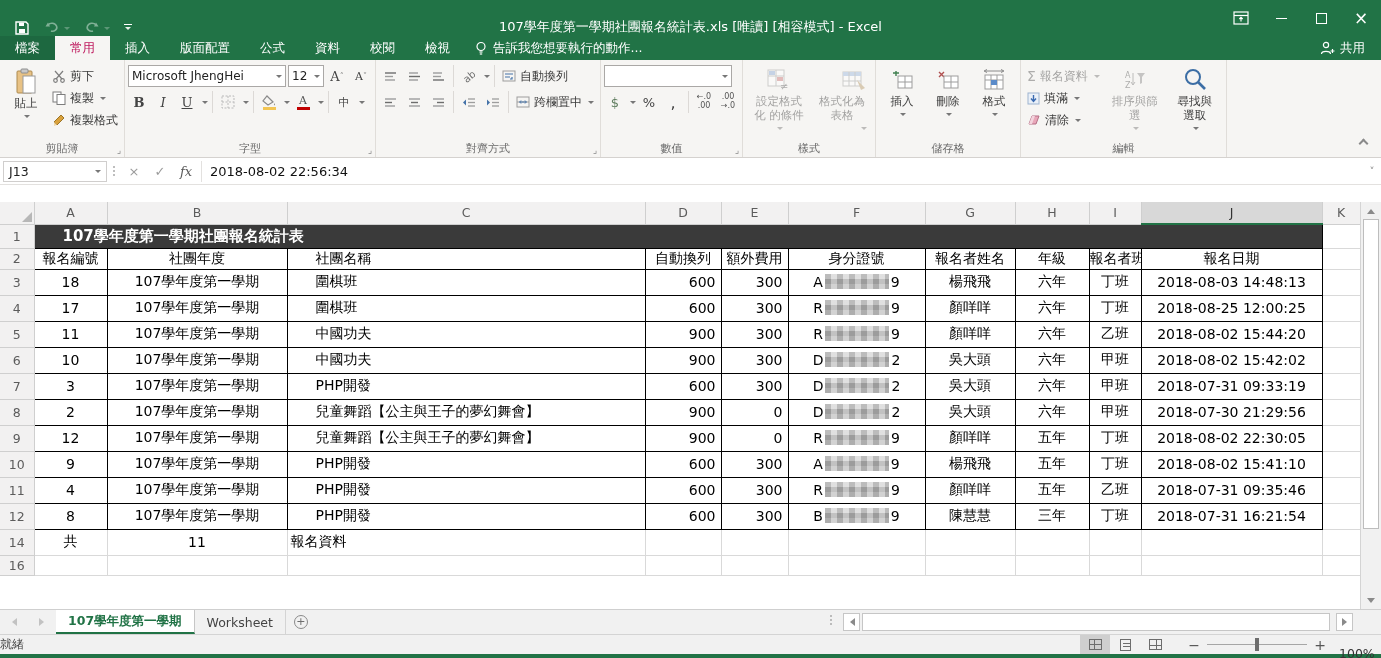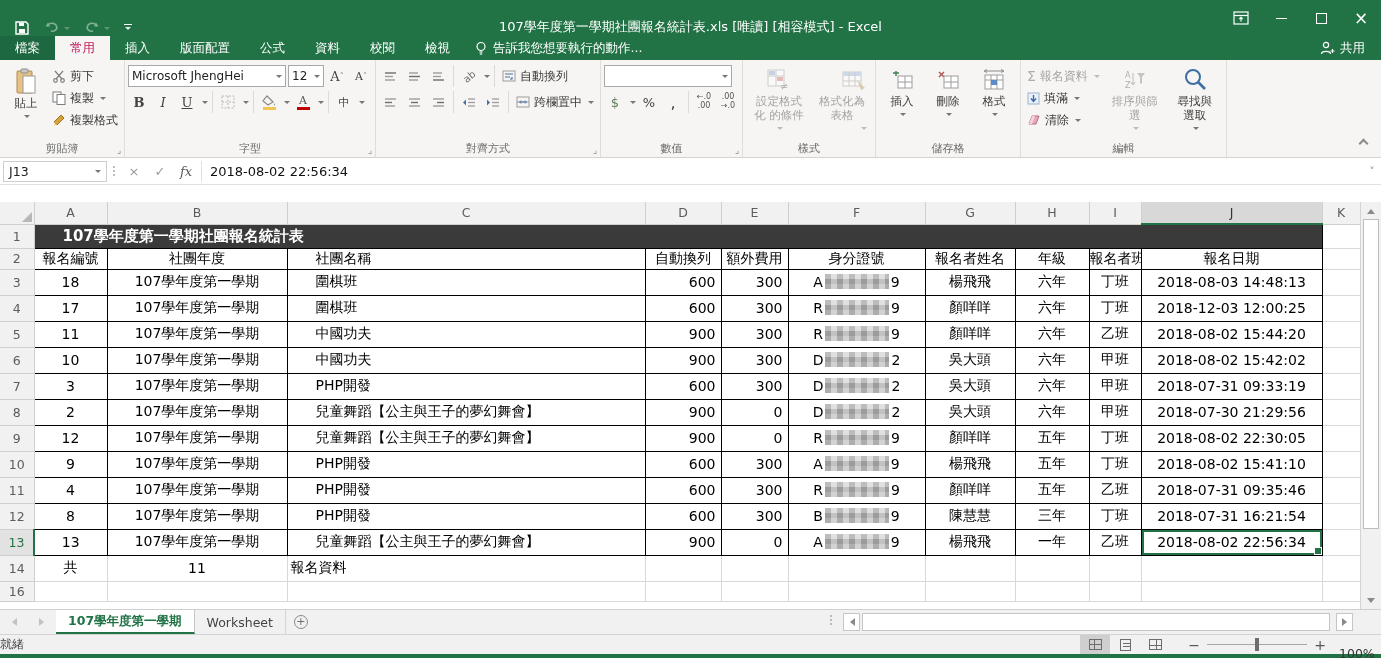--- a/index.html
+++ b/index.html
@@ -646,21 +646,21 @@
             <th class="rowhead">4</th>
             <td class="blk blk-left ac">17</td>
             <td class="blk ac">107學年度第一學期</td>
             <td class="blk al">圍棋班</td>
             <td class="blk ar">600</td>
             <td class="blk ar">300</td>
             <td class="blk ac">R<span class="pix"></span>9</td>
             <td class="blk ac">顏咩咩</td>
             <td class="blk ac">六年</td>
             <td class="blk ac">丁班</td>
-            <td class="blk ac">2018-12-03 12:00:25</td>
+            <td class="blk ac">2018-08-25 12:00:25</td>
             <td class="gcell"></td>
           </tr>
           <tr style="height:26px">
             <th class="rowhead">5</th>
             <td class="blk blk-left ac">11</td>
             <td class="blk ac">107學年度第一學期</td>
             <td class="blk al">中國功夫</td>
             <td class="blk ar">900</td>
             <td class="blk ar">300</td>
             <td class="blk ac">R<span class="pix"></span>9</td>
@@ -762,34 +762,20 @@
             <td class="blk ar">600</td>
             <td class="blk ar">300</td>
             <td class="blk ac">B<span class="pix"></span>9</td>
             <td class="blk ac">陳慧慧</td>
             <td class="blk ac">三年</td>
             <td class="blk ac">丁班</td>
             <td class="blk ac">2018-07-31 16:21:54</td>
             <td class="gcell"></td>
           </tr>
           <tr style="height:26px">
-            <th class="rowhead sel">13</th>
-            <td class="blk blk-left ac">13</td>
-            <td class="blk ac">107學年度第一學期</td>
-            <td class="blk al">兒童舞蹈【公主與王子的夢幻舞會】</td>
-            <td class="blk ar">900</td>
-            <td class="blk ar">0</td>
-            <td class="blk ac">A<span class="pix"></span>9</td>
-            <td class="blk ac">楊飛飛</td>
-            <td class="blk ac">一年</td>
-            <td class="blk ac">乙班</td>
-            <td class="blk ac selcell">2018-08-02 22:56:34</td>
-            <td class="gcell"></td>
-          </tr>
-          <tr style="height:26px">
             <th class="rowhead">14</th>
             <td class="gcell ac">共</td>
             <td class="gcell ac">11</td>
             <td class="gcell al">報名資料</td>
             <td class="gcell"></td>
             <td class="gcell"></td>
             <td class="gcell"></td>
             <td class="gcell"></td>
             <td class="gcell"></td>
             <td class="gcell"></td>

